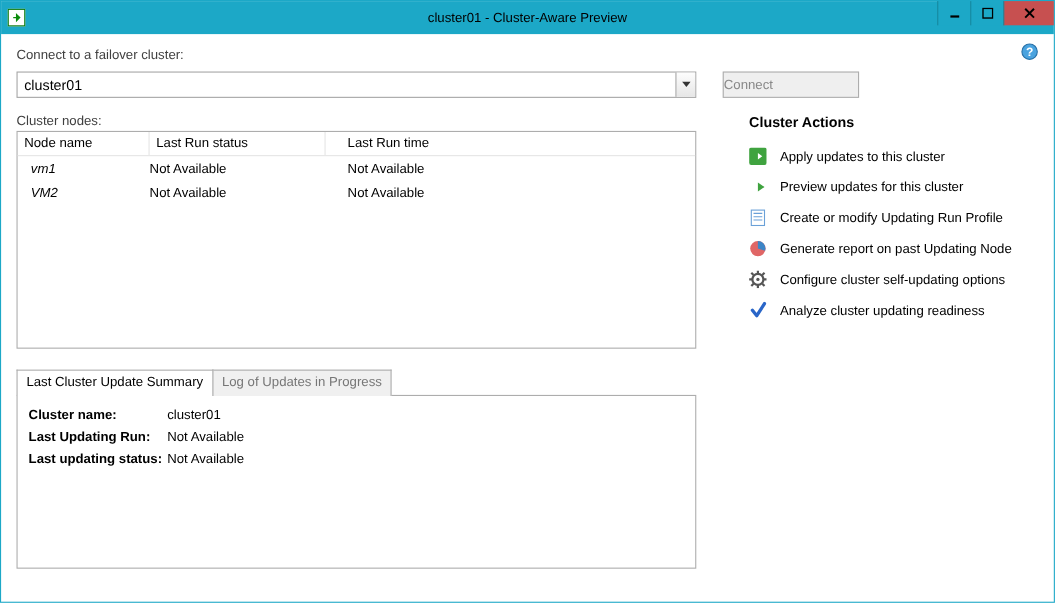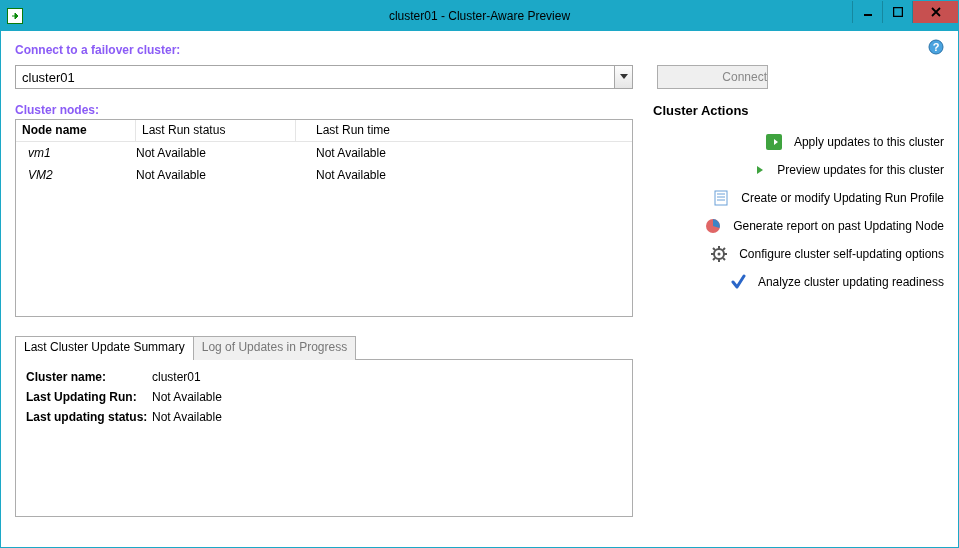--- a/index.html
+++ b/index.html
@@ -9,52 +9,52 @@
   .titlebar .app-icon { width:16px; height:16px; margin-left:6px; background:#fff; border:1px solid #0a7a0a; display:flex; align-items:center; justify-content:center; }
   .titlebar .title { position:absolute; left:0; right:0; text-align:center; font-size:12px; color:#000; pointer-events:none; }
   .winbtns { position:absolute; right:0; top:0; display:flex; height:22px; }
   .winbtn { width:30px; height:22px; display:flex; align-items:center; justify-content:center; background:#1ca8c7; border-left:1px solid #16889f; cursor:default; }
   .winbtn.min { }
   .winbtn.max { }
   .winbtn.close { background:#c75050; width:46px; }
   .winbtn svg { display:block; }
   .client { position:absolute; left:14px; right:14px; top:38px; bottom:14px; }
   .help-icon { position:absolute; right:0; top:0; width:16px; height:16px; cursor:pointer; }
-  .label { font-size:12px; color:#8b5cf6;font-weight:bold; }
+  .label { font-size:12px; color:#404040; }
   .connect-row { display:flex; align-items:center; margin-top:26px; gap:10px; }
   .combo { flex:0 0 618px; height:24px; border:1px solid #a6a6a6; background:#fff; display:flex; align-items:center; }
   .combo-input { flex:1; padding:0 6px; font-size:13px; }
   .combo-btn { width:18px; height:22px; border-left:1px solid #a6a6a6; background:linear-gradient(#fdfdfd,#e6e6e6); display:flex; align-items:center; justify-content:center; cursor:pointer; }
-  .btn { width:111px; height:24px; border:1px solid #adadad; background:#efefef; color:#888; text-align:right; line-height:22px; font-size:12px; margin-left:14px; }
+  .btn { width:124px; height:24px; border:1px solid #adadad; background:#efefef; color:#888; text-align:left; line-height:22px; font-size:12px; margin-left:14px; }
   .cols { display:flex; margin-top:14px; gap:20px; }
   .left-col { flex:0 0 618px; }
-  .right-col { flex:1; }
+  .right-col { flex:1;margin-left:28px; }
   .grid-wrap { border:1px solid #adadad; height:198px; background:#fff; margin-top:2px; }
   .grid-head { display:flex; height:22px; border-bottom:1px solid #e5e5e5; }
   .grid-head .hc { font-size:12px; padding:3px 6px; border-right:1px solid #e5e5e5; }
-  .hc.c1 { width:120px;font-weight:bold; }
+  .hc.c1 { width:120px; }
   .hc.c2 { width:160px; }
   .hc.c3 { flex:1; border-right:none; padding-left:20px; }
   .grid-body { }
   .grow { display:flex; height:22px; align-items:center; font-size:12px; }
   .grow .gc1 { width:120px; padding-left:12px;font-style:italic; }
   .grow .gc2 { width:160px; }
   .grow .gc3 { flex:1; padding-left:20px; }
   .tabs-wrap { margin-top:18px; }
   .tabbar { display:flex; height:24px; }
   .tab { border:1px solid #adadad; border-bottom:none; padding:3px 8px; font-size:12px; background:#fff; position:relative; top:1px; cursor:pointer; }
   .tab.active { background:#fff; z-index:2;text-align:center; }
   .tab.inactive { background:#f0f0f0; color:#777; }
   .tab + .tab { margin-left:-1px; }
   .tabpanel { border:1px solid #adadad; height:158px; background:#fff; padding:10px 10px; }
   .kv { display:flex; font-size:12px; margin-bottom:6px; }
   .kv .k { width:126px; font-weight:bold; }
   .kv .v { }
   .actions-title { font-weight:bold; font-size:13px; margin-top:0; margin-bottom:10px; }
-  .action { display:flex; align-items:center; gap:12px; height:28px; font-size:12px; cursor:pointer;justify-content:flex-end; }
+  .action { display:flex; align-items:center; gap:12px; height:28px; font-size:12px; cursor:pointer; }
   .action .ico { width:16px; height:16px; display:flex; align-items:center; justify-content:center; flex-shrink:0; }
 </style>
 </head>
 <body>
 
 <div class="window">
   <div class="titlebar">
     <div class="app-icon">
       <svg width="10" height="10" viewBox="0 0 10 10">
           <path d="M2 5 L5 5 M5 2 L8 5 L5 8 Z" fill="#0a8a0a" stroke="#0a8a0a" stroke-width="1"></path>

